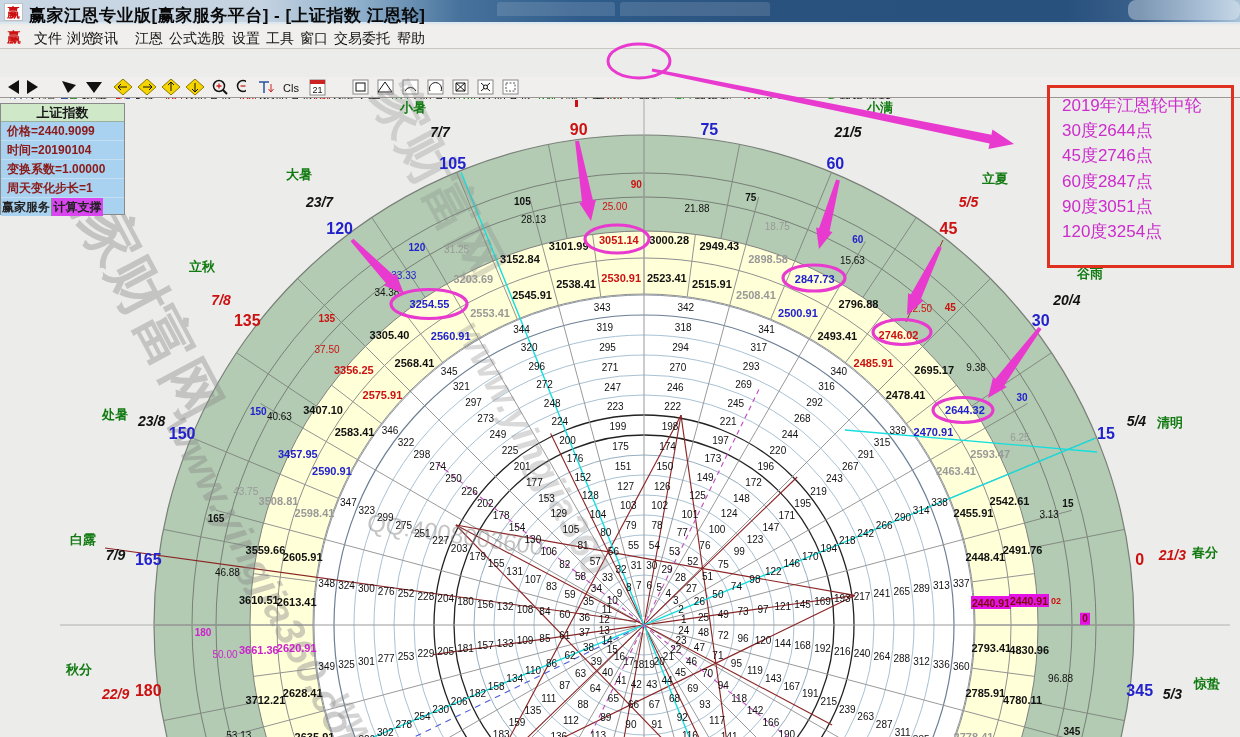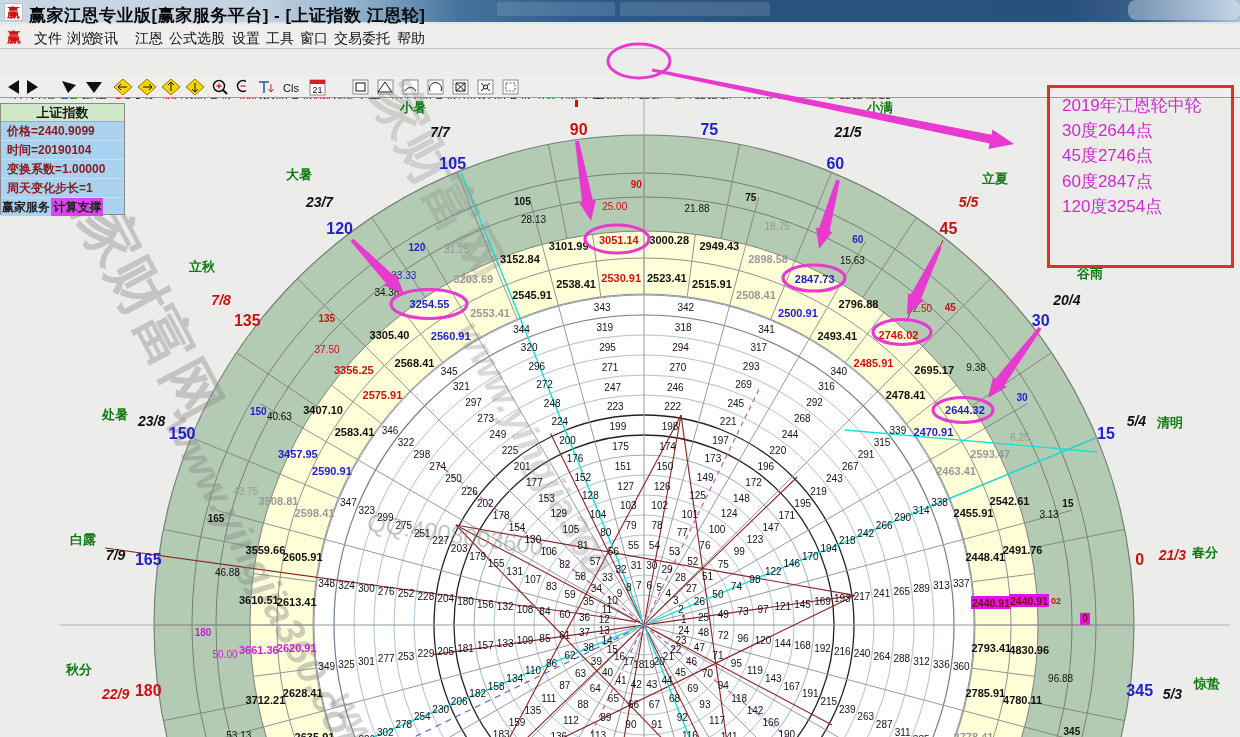--- a/index.html
+++ b/index.html
@@ -175,20 +175,21 @@
     <div style="height:18px;overflow:hidden">
         <span class="bt" style="background:#a8d2ef;border-right:1px solid #8a8a8a;">赢家服务</span>
         <span class="bt" style="background:#d946ef;">计算支撑</span>
       </div>
   </div>
   <div id="redbox">
     <div>2019年江恩轮中轮</div>
     <div>30度2644点</div>
     <div>45度2746点</div>
     <div>60度2847点</div>
+    <div>90度3051点</div>
     <div>120度3254点</div>
   </div>
   <svg id="overlay" width="1240" height="737" viewBox="0 0 1240 737">
       <rect x="0" y="99" width="1240" height="638" fill="#ececea"></rect>
       <circle cx="644.0" cy="625.0" r="490" fill="#b2cbb2"></circle>
       <circle cx="644.0" cy="625.0" r="394" fill="#ffffd8"></circle>
       <circle cx="644.0" cy="625.0" r="331" fill="#ffffff"></circle>
       <circle cx="644.0" cy="625.0" r="30" stroke="#a8c2d4" stroke-width="1" fill="none"></circle>
       <circle cx="644.0" cy="625.0" r="50" stroke="#a8c2d4" stroke-width="1" fill="none"></circle>
       <circle cx="644.0" cy="625.0" r="70" stroke="#a8c2d4" stroke-width="1" fill="none"></circle>

